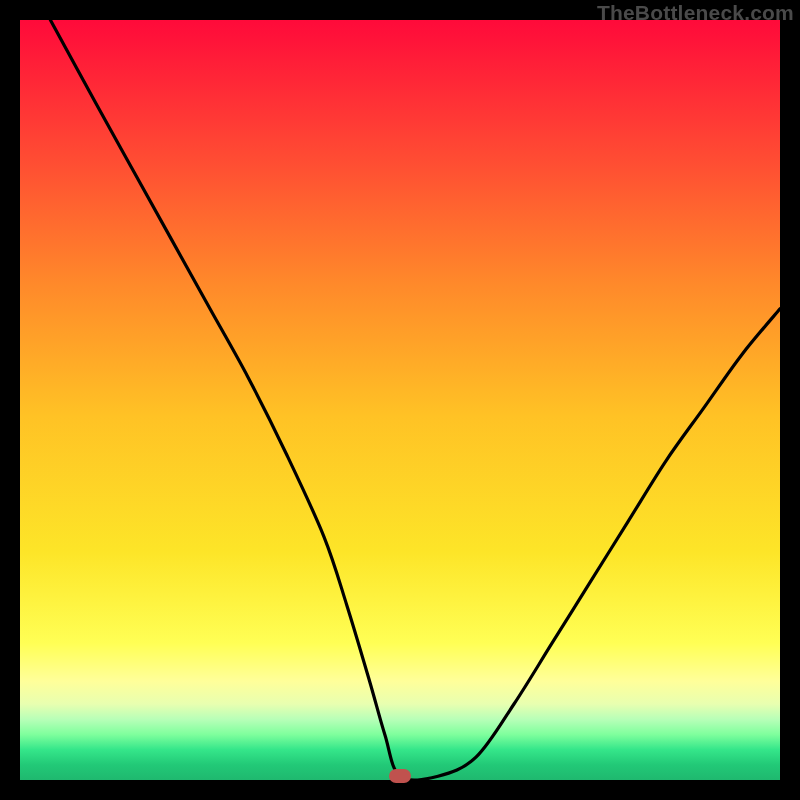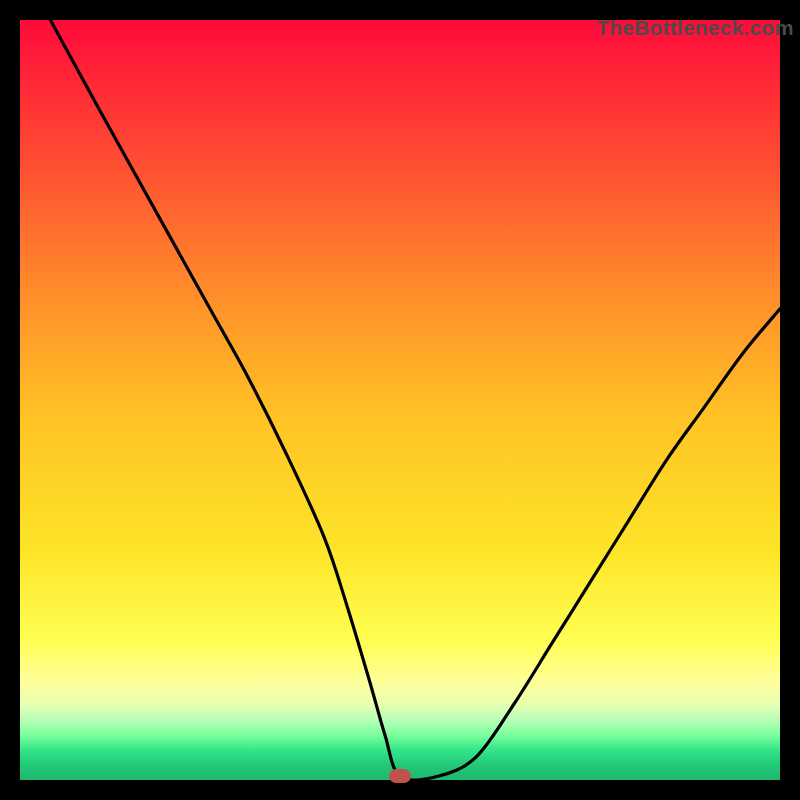--- a/index.html
+++ b/index.html
@@ -39,21 +39,21 @@
       #e8ffb0 90%,
       #b8ffb8 92%,
       #7fff9d 94%,
       #35e68a 96%,
       #22c977 98%,
       #1fb86f 100%
     );
   }
   .watermark {
     position: absolute;
-    top: 16px;
+    top: 1px;
     right: 6px;
     color: #4a4a4a;
     font-size: 21px;
     font-weight: 600;
     letter-spacing: 0.2px;
     user-select: none;
   }
   svg.curve {
     position: absolute;
     left: 0;

